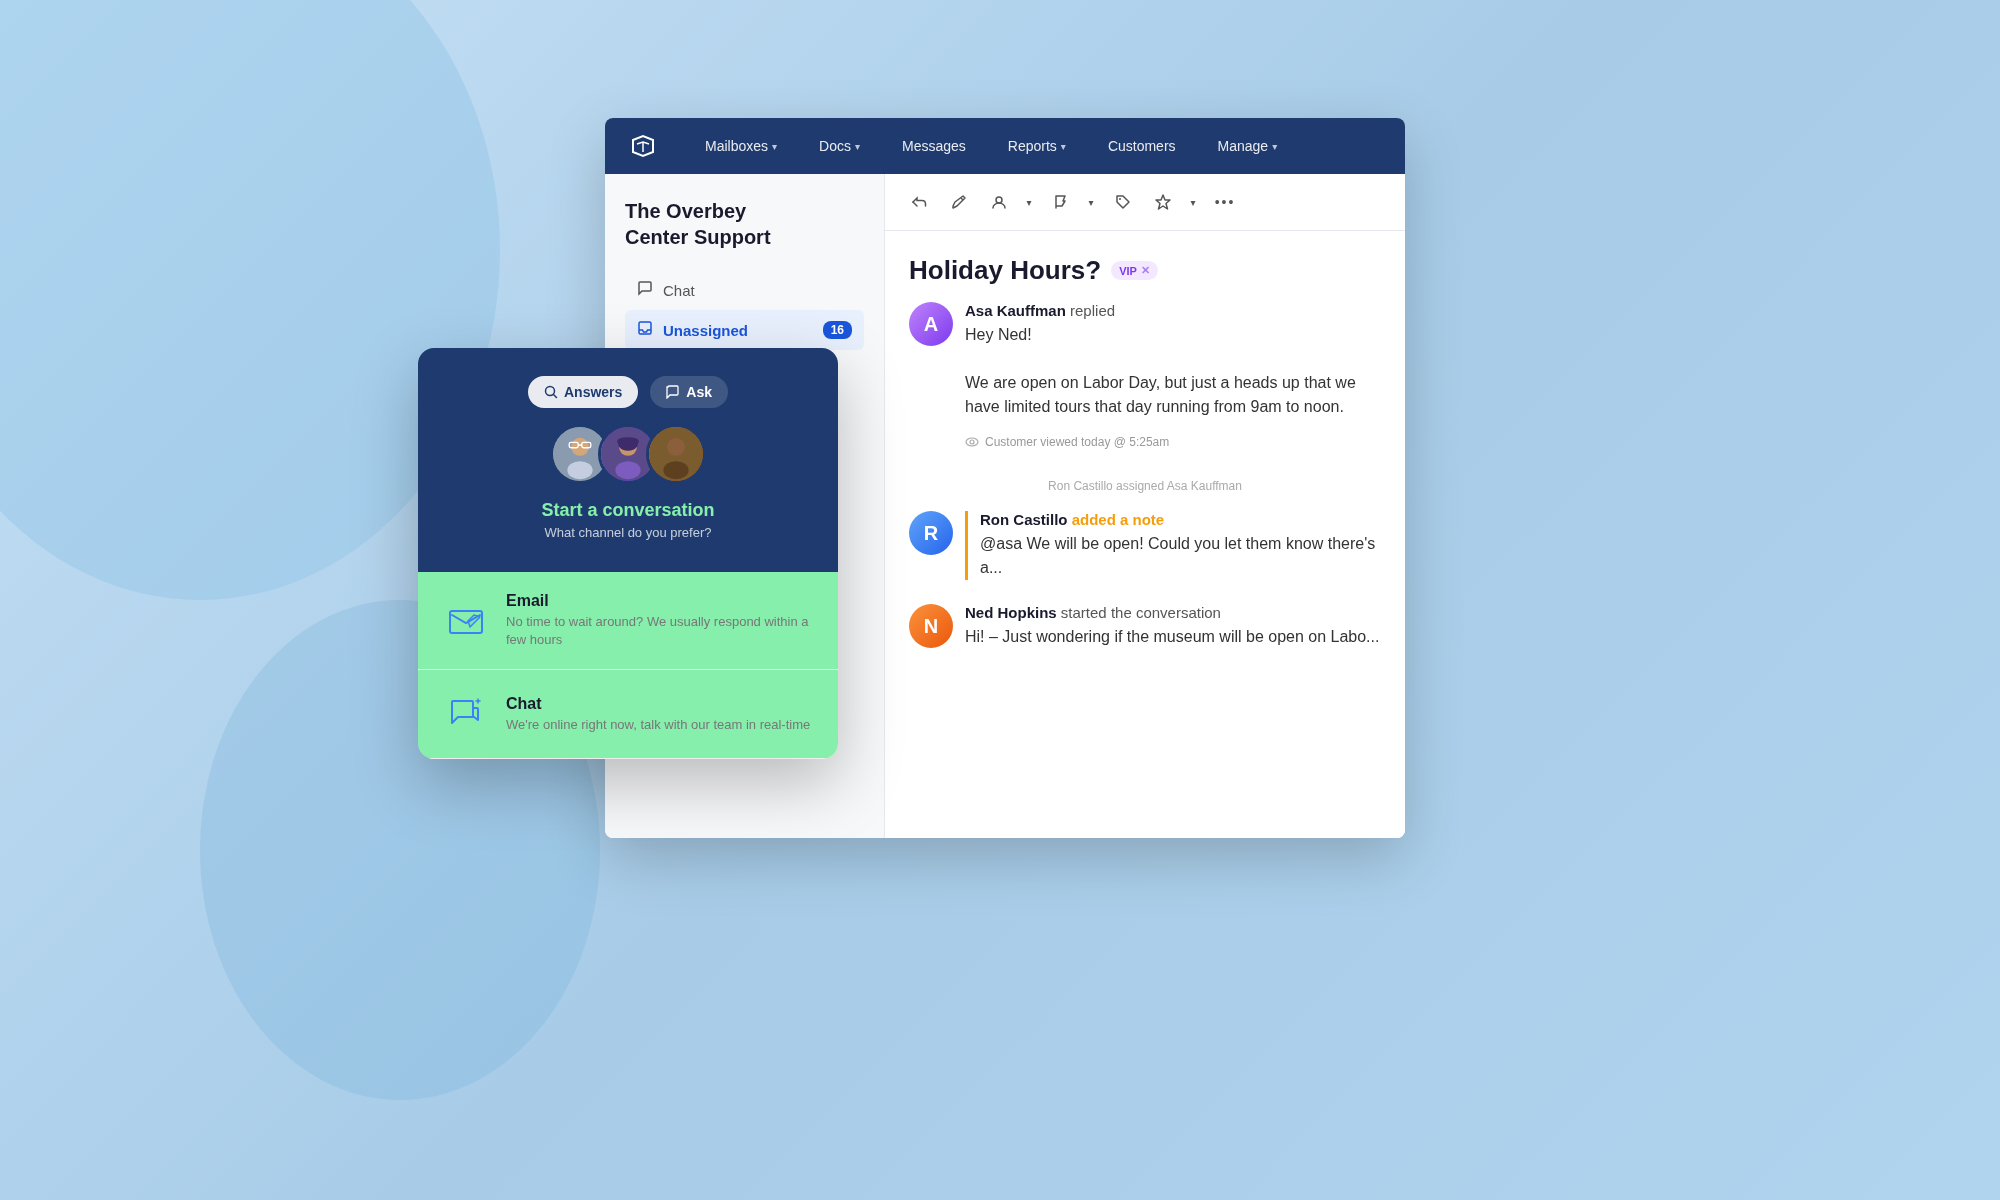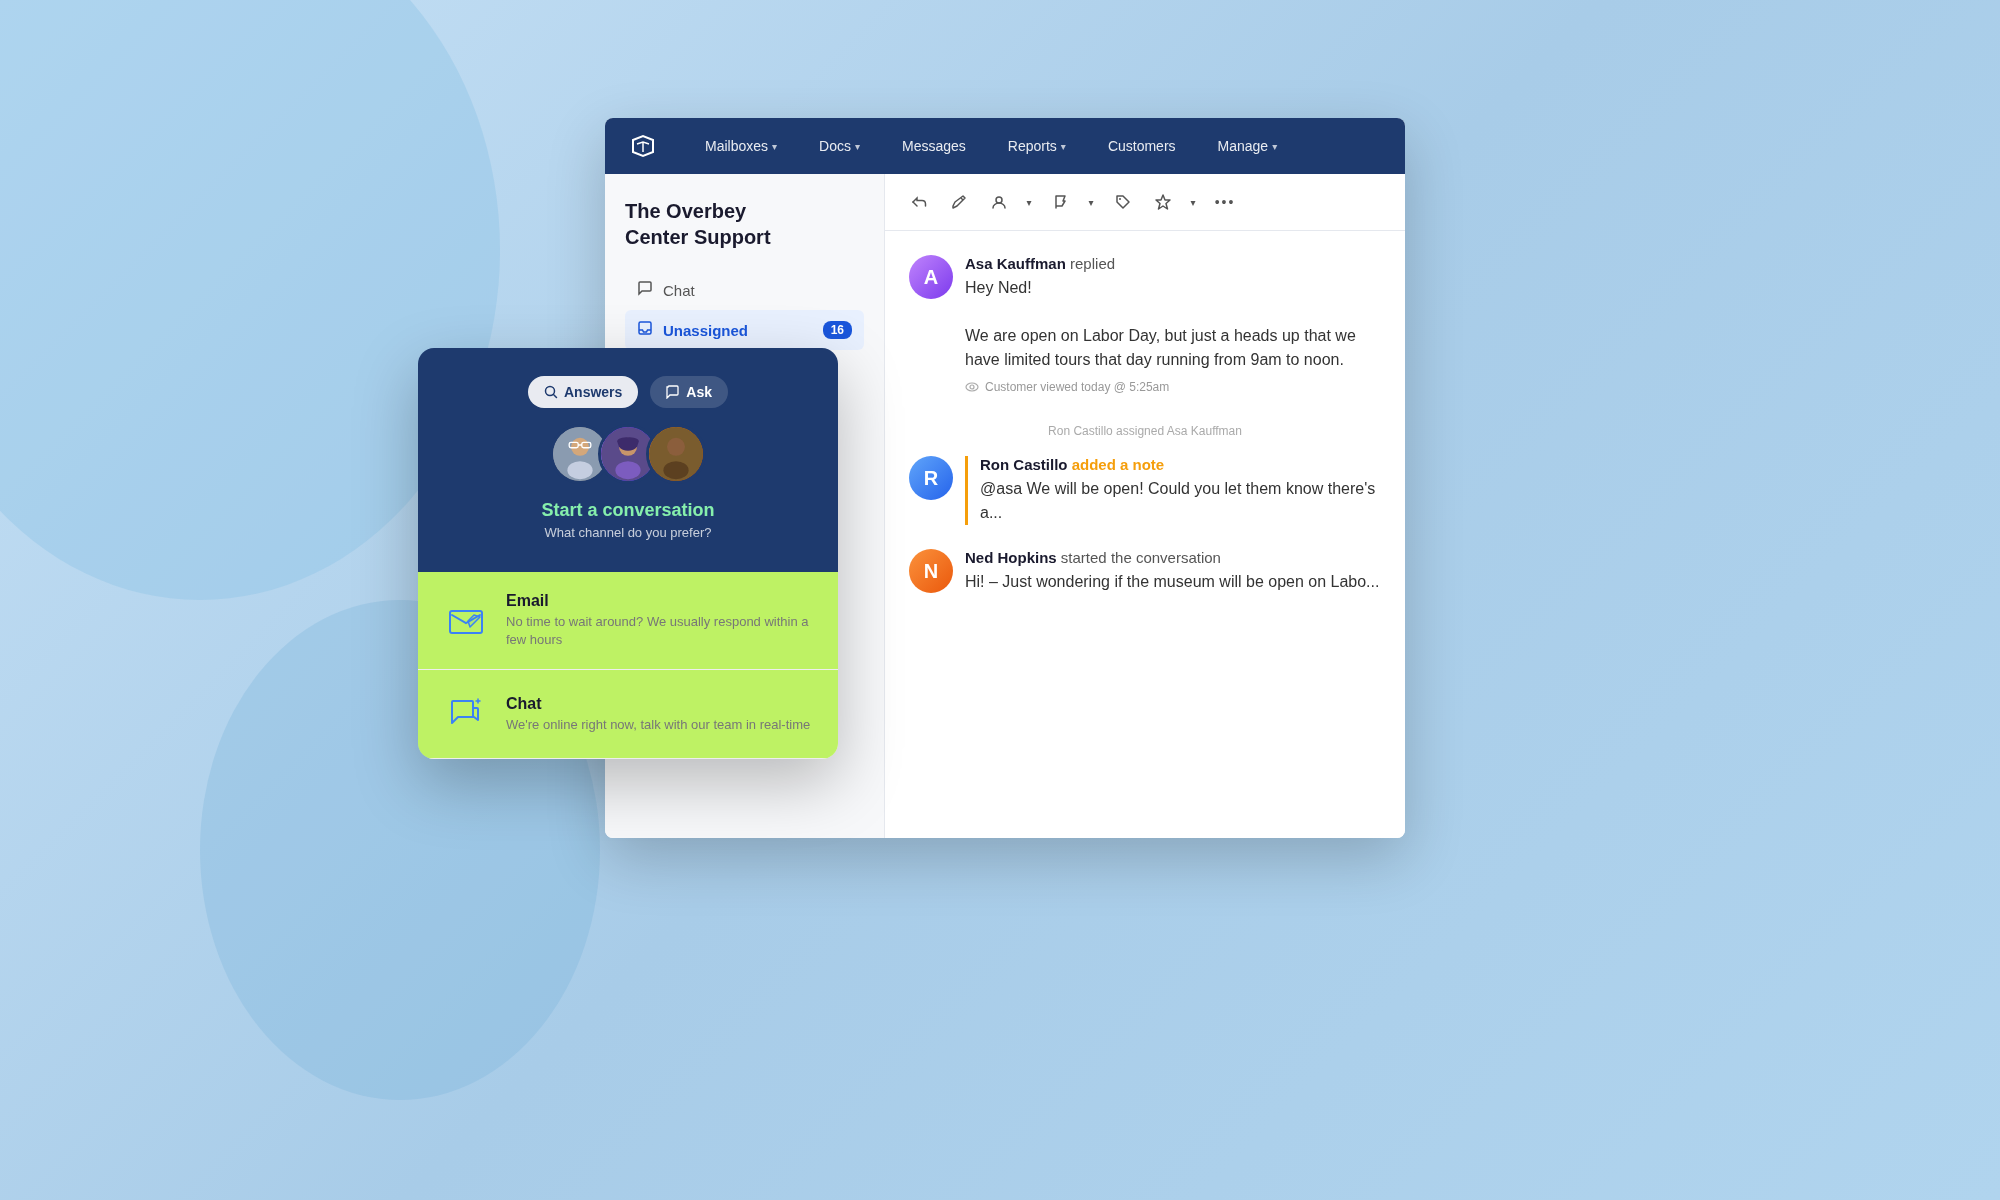--- a/index.html
+++ b/index.html
@@ -212,21 +212,21 @@
       font-size: 16px;
       color: #333;
       line-height: 1.5;
     }
     .msg-meta {
       display: flex;
       align-items: center;
       gap: 6px;
       font-size: 12px;
       color: #999;
-      margin-top: 8px;
+      margin-top: 16px;
     }
     .msg-meta svg { width: 14px; height: 14px; }
 
     
     .system-msg {
       text-align: center;
       font-size: 12px;
       color: #aaa;
       margin: 12px 0;
       padding: 6px;
@@ -307,21 +307,21 @@
       color: #86efac;
       margin-bottom: 4px;
     }
     .widget-cta-sub {
       font-size: 13px;
       color: rgba(255,255,255,0.75);
     }
 
     
     .widget-body {
-      background: #bef264;
+      background: #86efac;
       padding: 0;
     }
 
     .widget-channel {
       display: flex;
       align-items: center;
       padding: 20px 24px;
       border-bottom: 1px solid #eee;
       gap: 16px;
       cursor: pointer;
@@ -473,20 +473,27 @@
             <span style="font-size:10px; color:#555;">▾</span>
           </button>
         </div>
         <button class="toolbar-btn">
           <span style="letter-spacing:2px; font-size:14px; color:#555;">•••</span>
         </button>
       </div>
 
       <div class="conv-content">
 
+        <div class="conv-title">
+          <span>Holiday Hours?</span>
+          <span class="vip-badge">
+            <span>VIP</span>
+            <span class="vip-close">✕</span>
+          </span>
+        </div>
 
         <div class="message">
           <div class="avatar avatar-asa">
             <div class="person-svg" style="background: linear-gradient(135deg, #c084fc, #7c3aed);">A</div>
           </div>
           <div class="msg-body">
             <div class="msg-header">
               <span>Asa Kauffman</span>
               <span class="msg-action"> replied</span>
             </div>

